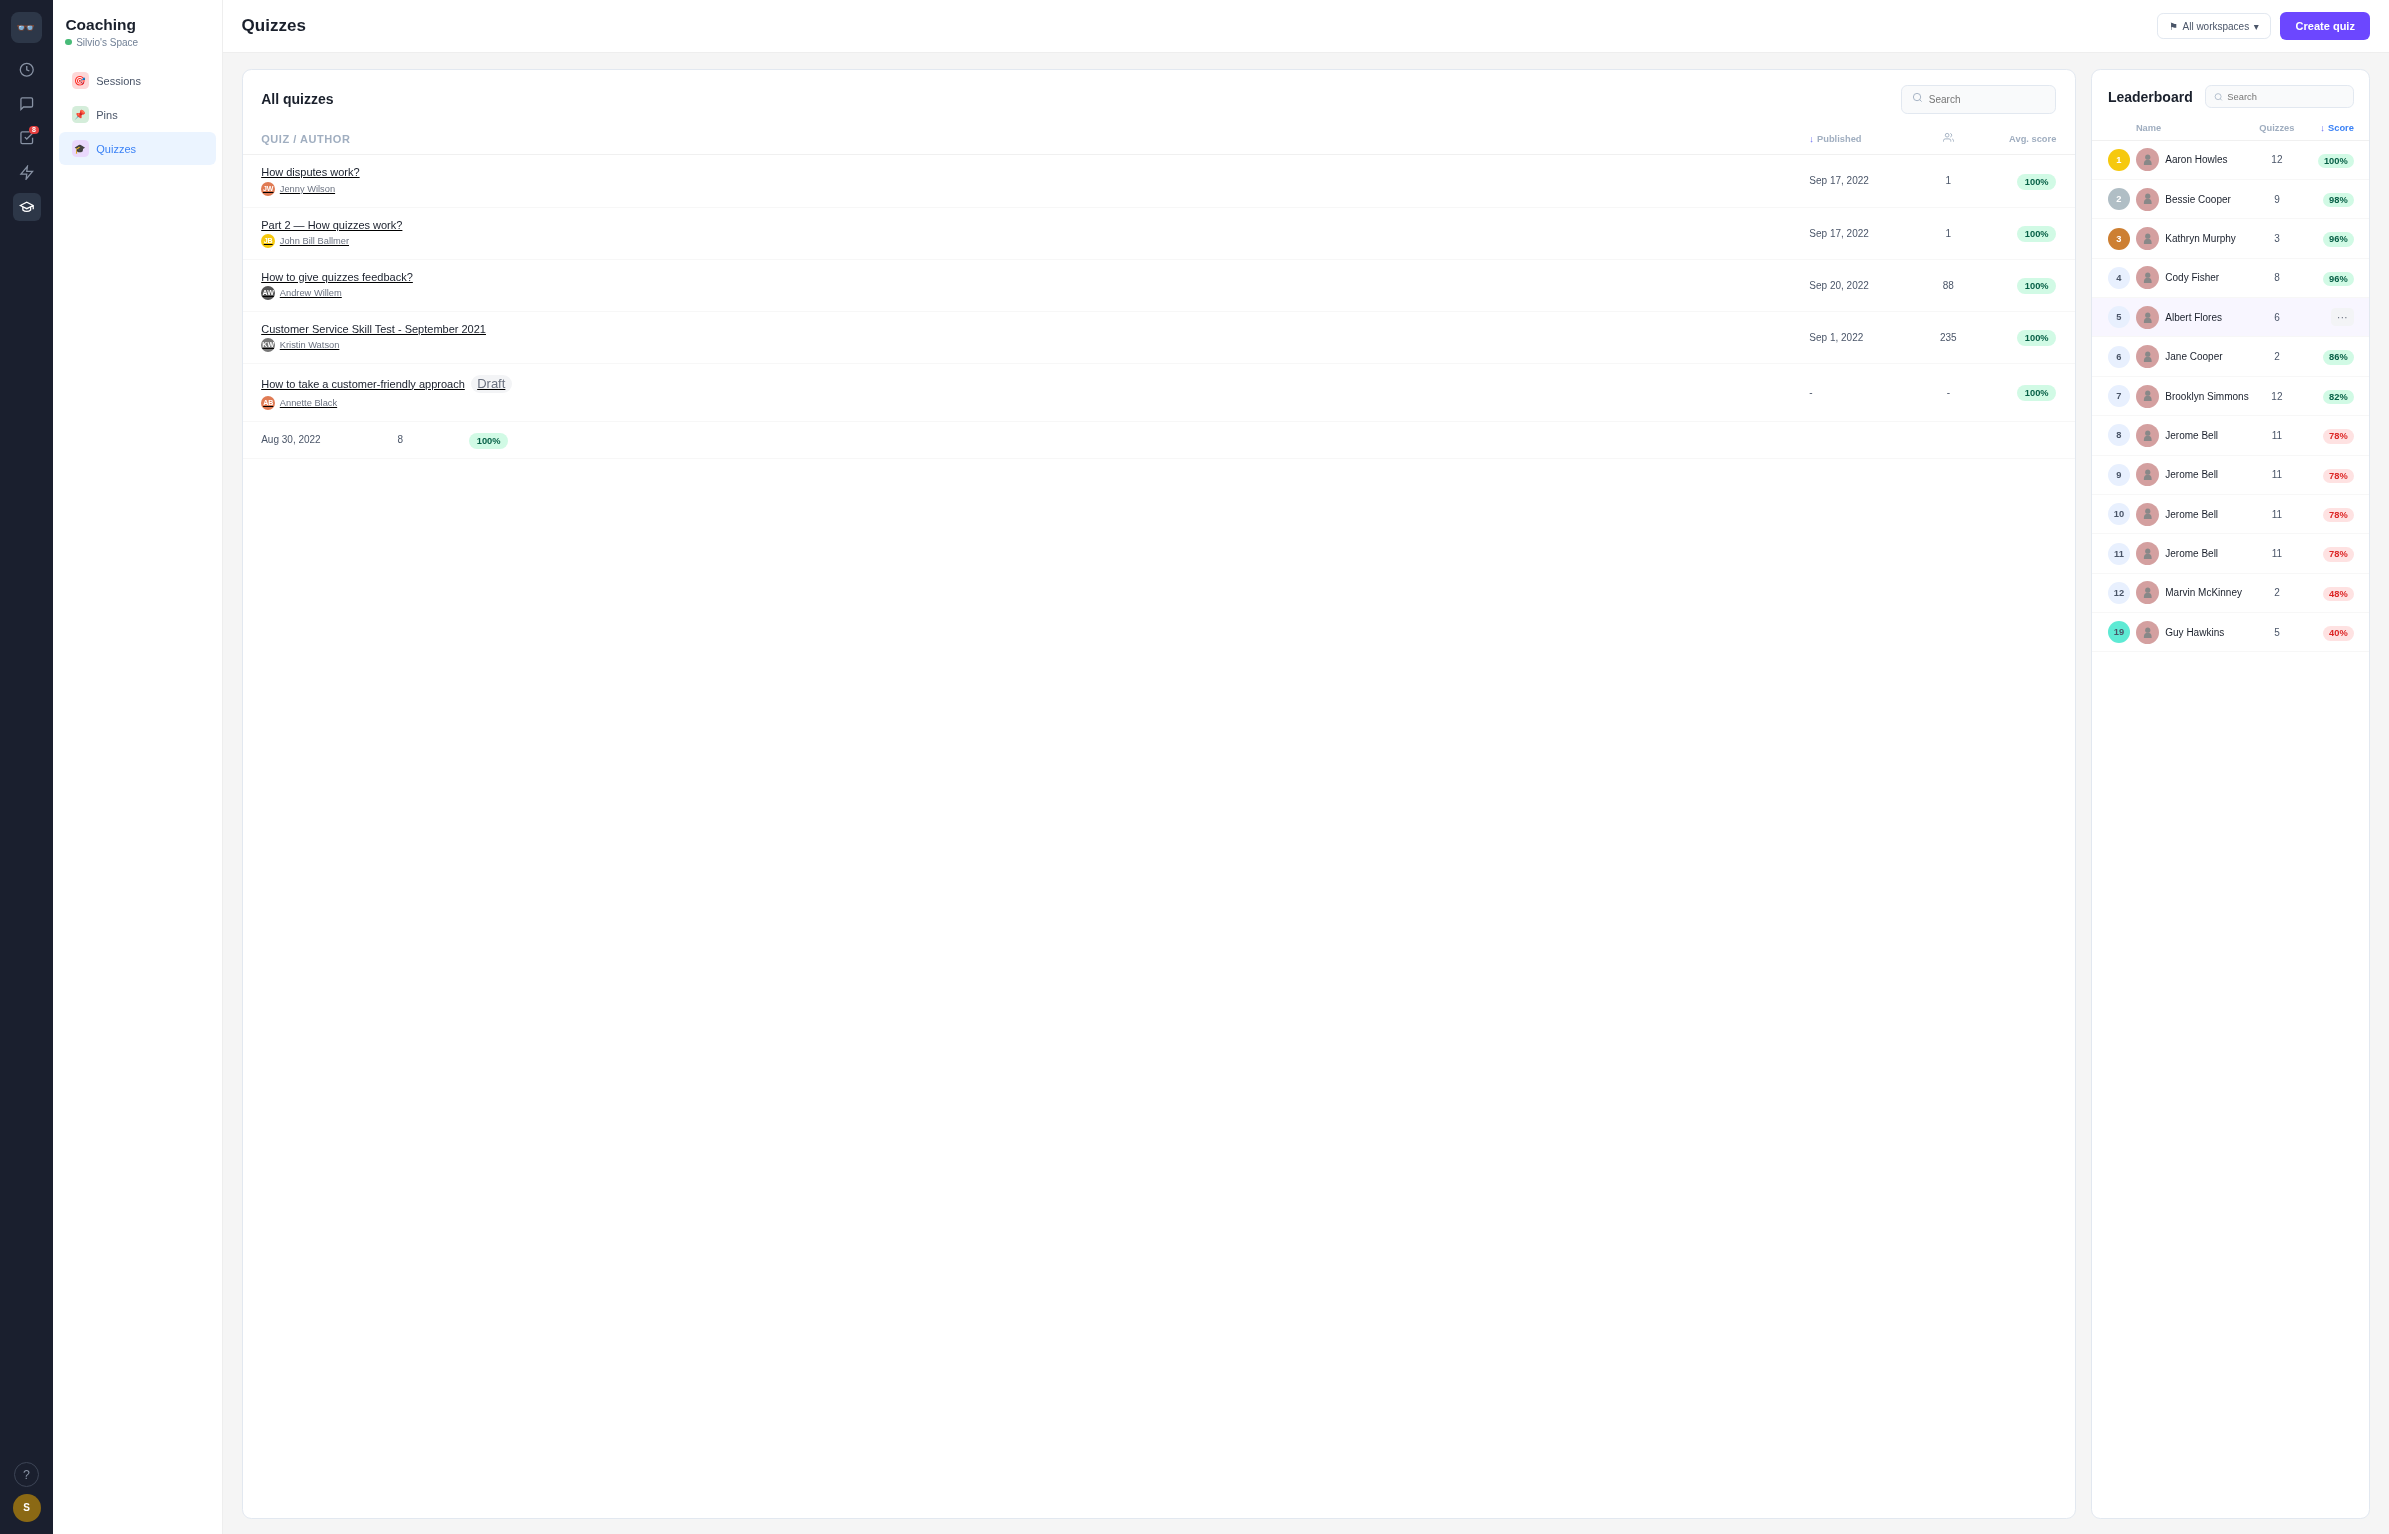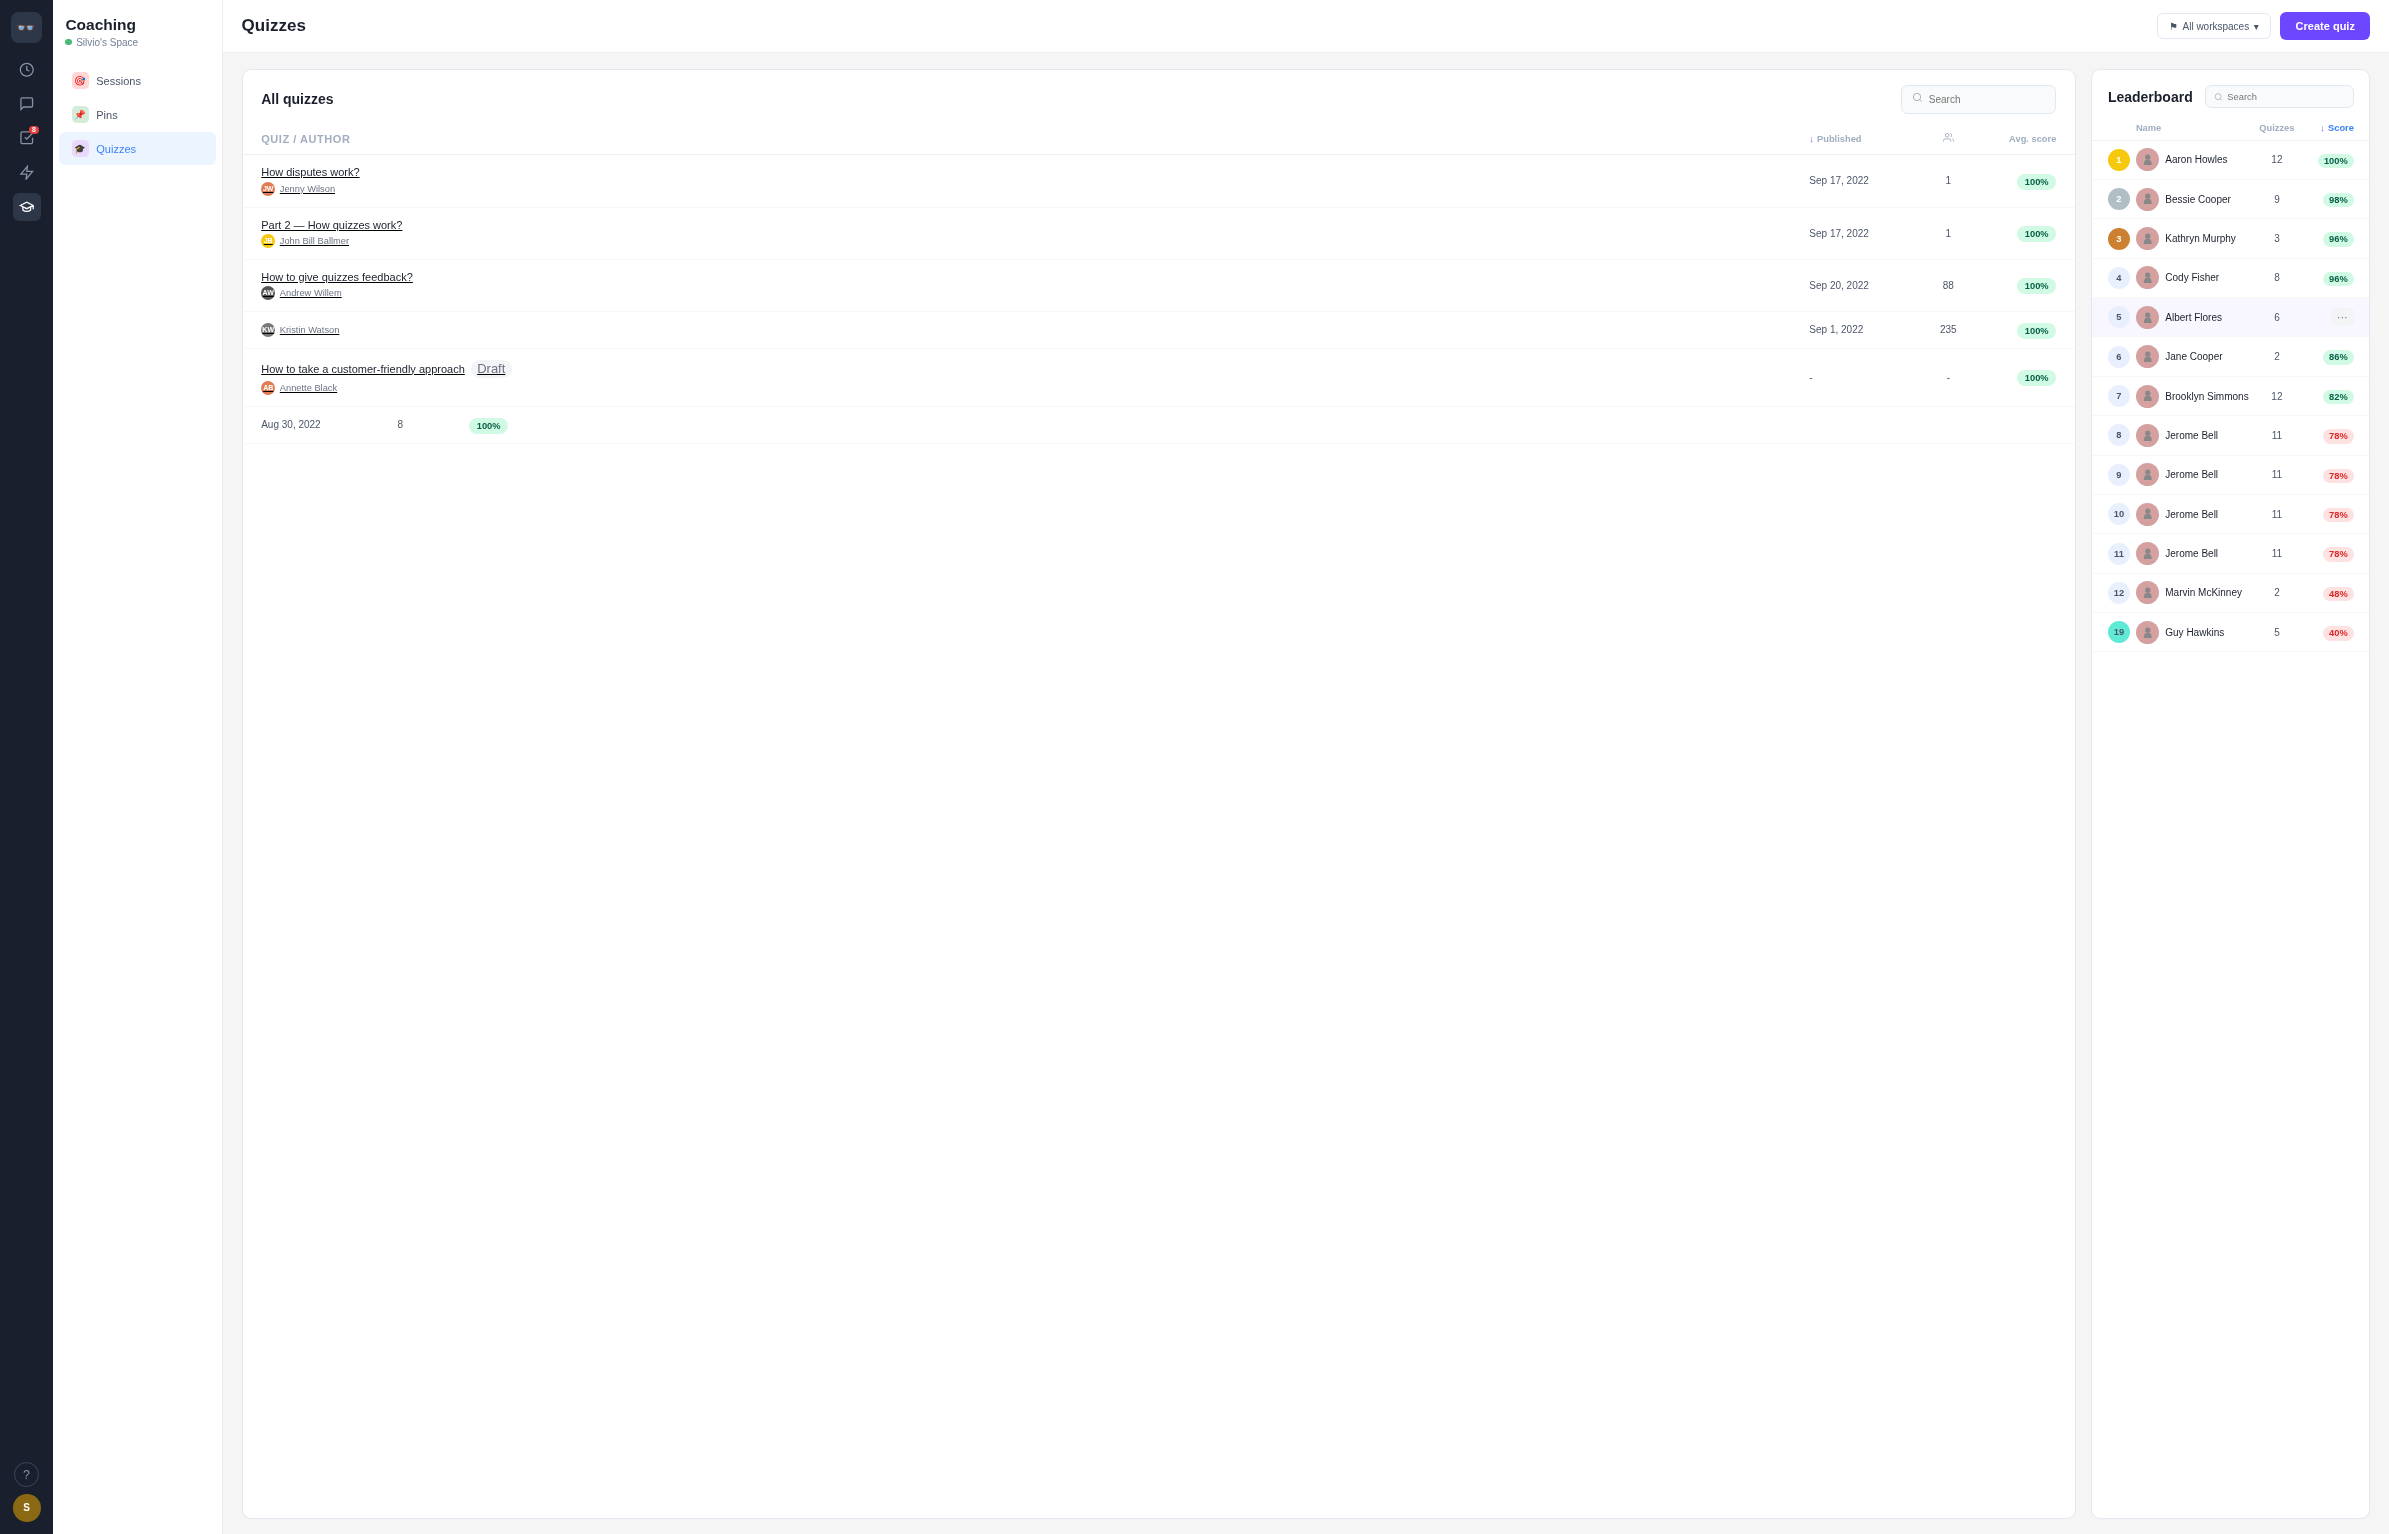--- a/index.html
+++ b/index.html
@@ -246,20 +246,24 @@
         </div>
       </div>
       <div class="published-date">Sep 20, 2022</div>
       <div class="participants-count">88</div>
       <div class="score-col">
         <span class="score-badge ">100%</span>
       </div>
     </div>
           <div class="table-row">
       <div class="quiz-info">
+        <div class="quiz-title">
+          Customer Service Skill Test - September 2021
+          
+        </div>
         <div class="quiz-author">
           <div class="author-avatar" style="background:#777; color:white;">KW</div>
           <span>Kristin Watson</span>
         </div>
       </div>
       <div class="published-date">Sep 1, 2022</div>
       <div class="participants-count">235</div>
       <div class="score-col">
         <span class="score-badge ">100%</span>
       </div>

